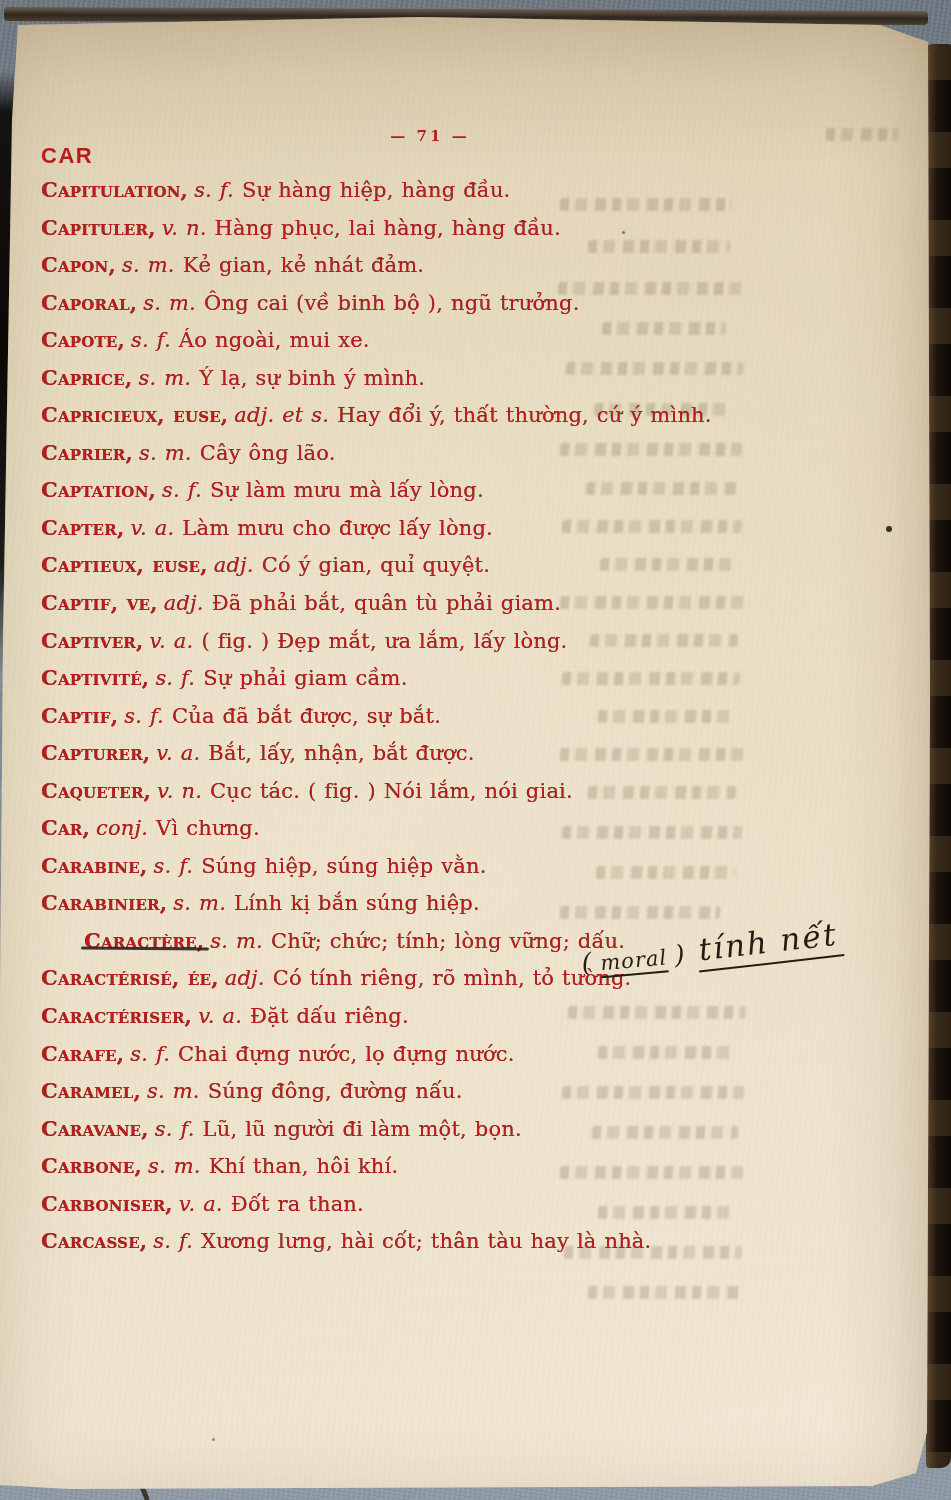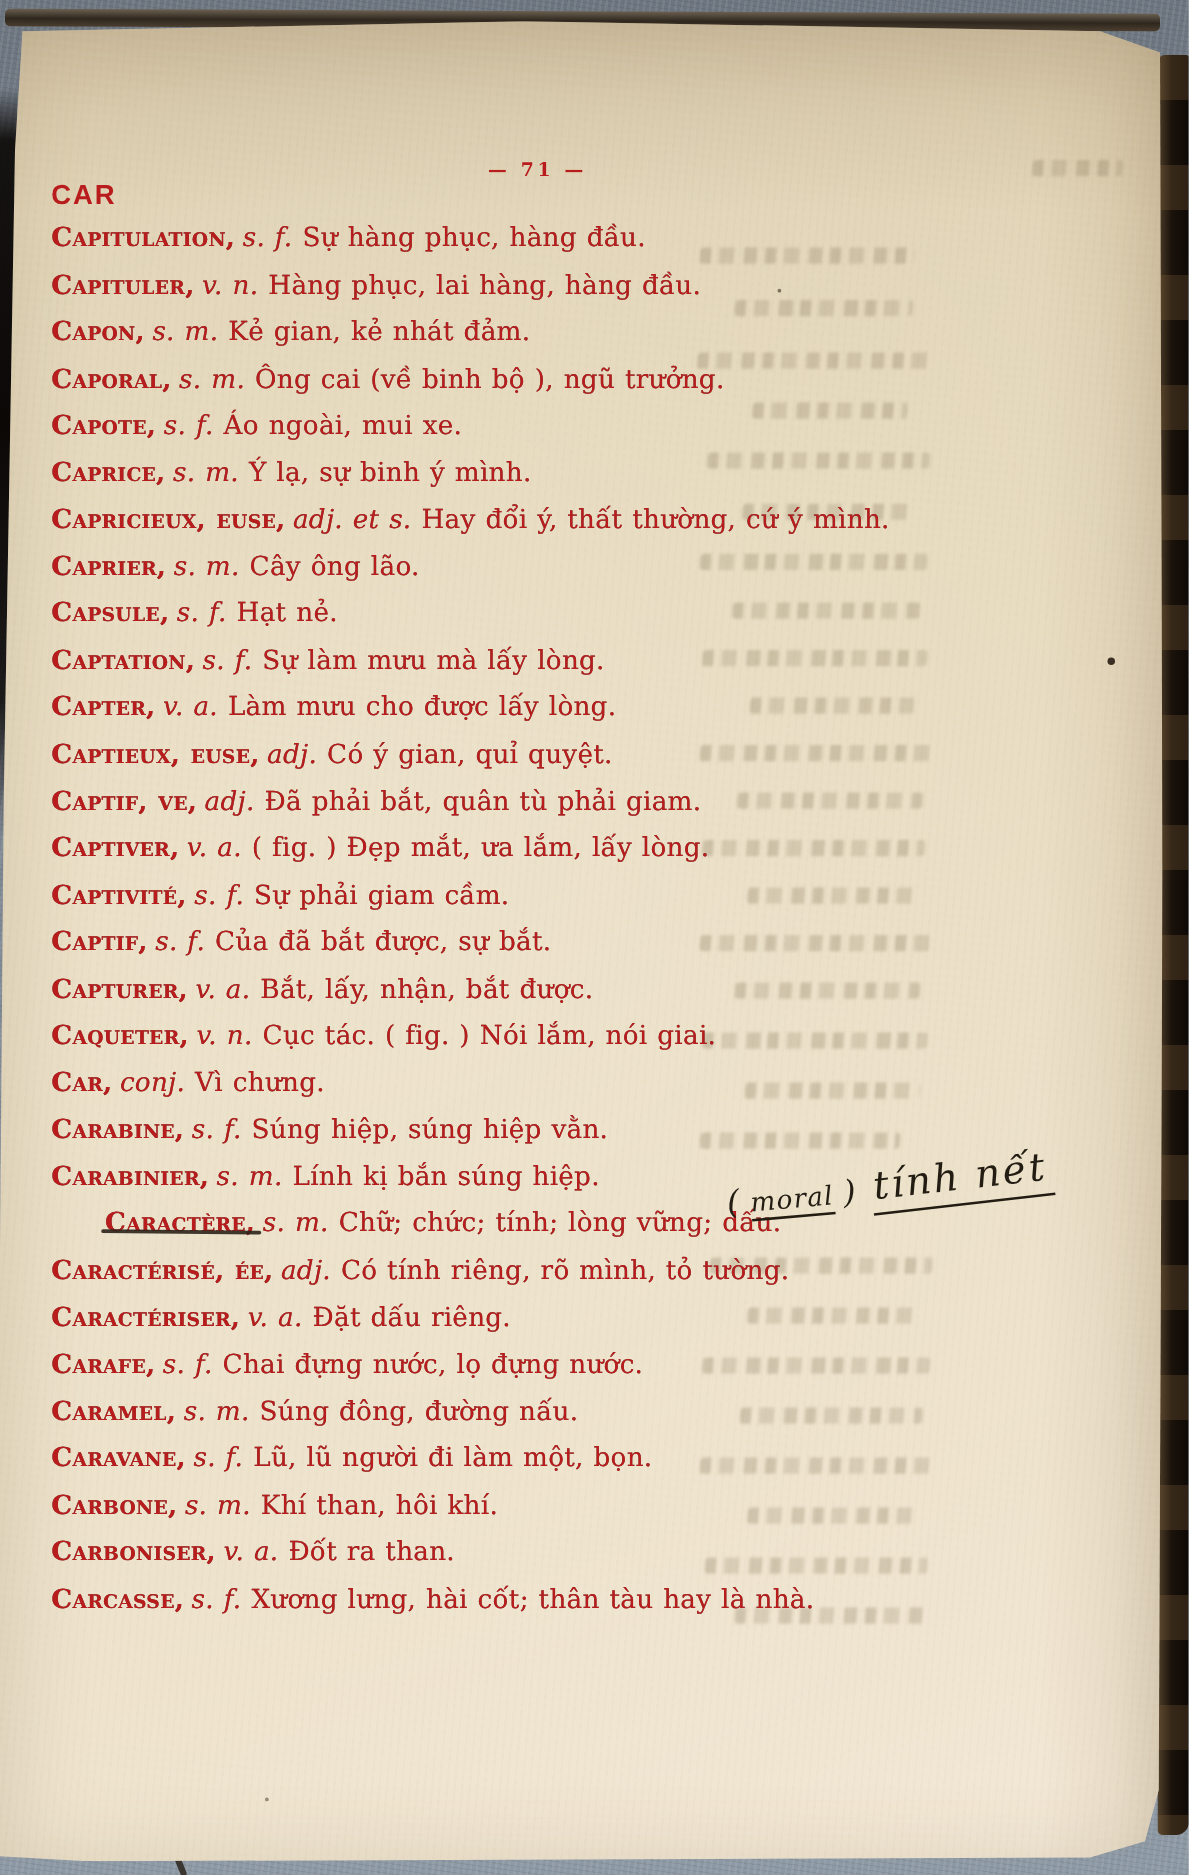--- a/index.html
+++ b/index.html
@@ -143,29 +143,28 @@
   </div>
 
 <div class="speck" style="left:886px;top:526px;width:6px;height:6px;"></div>
 <div class="speck" style="left:622px;top:231px;width:3px;height:3px;opacity:.6;"></div>
 <div class="speck" style="left:212px;top:1438px;width:3px;height:3px;opacity:.5;"></div>
 
 <div class="text-layer">
   <div class="running-head">CAR</div>
   <div class="page-number">— 71 —</div>
   <div class="entries">
-      <div class="entry"><span class="head">Capitulation,</span><span class="gram">s. f.</span><span class="def">Sự hàng phục, hàng đầu.</span></div>
+      <div class="entry"><span class="head">Capitulation,</span><span class="gram">s. f.</span><span class="def">Sự hàng hiệp, hàng đầu.</span></div>
       <div class="entry"><span class="head">Capituler,</span><span class="gram">v. n.</span><span class="def">Hàng phục, lai hàng, hàng đầu.</span></div>
       <div class="entry"><span class="head">Capon,</span><span class="gram">s. m.</span><span class="def">Kẻ gian, kẻ nhát đảm.</span></div>
       <div class="entry"><span class="head">Caporal,</span><span class="gram">s. m.</span><span class="def">Ông cai (về binh bộ ), ngũ trưởng.</span></div>
       <div class="entry"><span class="head">Capote,</span><span class="gram">s. f.</span><span class="def">Áo ngoài, mui xe.</span></div>
       <div class="entry"><span class="head">Caprice,</span><span class="gram">s. m.</span><span class="def">Ý lạ, sự binh ý mình.</span></div>
       <div class="entry"><span class="head">Capricieux, euse,</span><span class="gram">adj. et s.</span><span class="def">Hay đổi ý, thất thường, cứ ý mình.</span></div>
       <div class="entry"><span class="head">Caprier,</span><span class="gram">s. m.</span><span class="def">Cây ông lão.</span></div>
-      <div class="entry"><span class="head">Capsule,</span><span class="gram">s. f.</span><span class="def">Hạt nẻ.</span></div>
       <div class="entry"><span class="head">Captation,</span><span class="gram">s. f.</span><span class="def">Sự làm mưu mà lấy lòng.</span></div>
       <div class="entry"><span class="head">Capter,</span><span class="gram">v. a.</span><span class="def">Làm mưu cho được lấy lòng.</span></div>
       <div class="entry"><span class="head">Captieux, euse,</span><span class="gram">adj.</span><span class="def">Có ý gian, quỉ quyệt.</span></div>
       <div class="entry"><span class="head">Captif, ve,</span><span class="gram">adj.</span><span class="def">Đã phải bắt, quân tù phải giam.</span></div>
       <div class="entry"><span class="head">Captiver,</span><span class="gram">v. a.</span><span class="def">( fig. ) Đẹp mắt, ưa lắm, lấy lòng.</span></div>
       <div class="entry"><span class="head">Captivité,</span><span class="gram">s. f.</span><span class="def">Sự phải giam cầm.</span></div>
       <div class="entry"><span class="head">Captif,</span><span class="gram">s. f.</span><span class="def">Của đã bắt được, sự bắt.</span></div>
       <div class="entry"><span class="head">Capturer,</span><span class="gram">v. a.</span><span class="def">Bắt, lấy, nhận, bắt được.</span></div>
       <div class="entry"><span class="head">Caqueter,</span><span class="gram">v. n.</span><span class="def">Cục tác. ( fig. ) Nói lắm, nói giai.</span></div>
       <div class="entry"><span class="head">Car,</span><span class="gram">conj.</span><span class="def">Vì chưng.</span></div>

